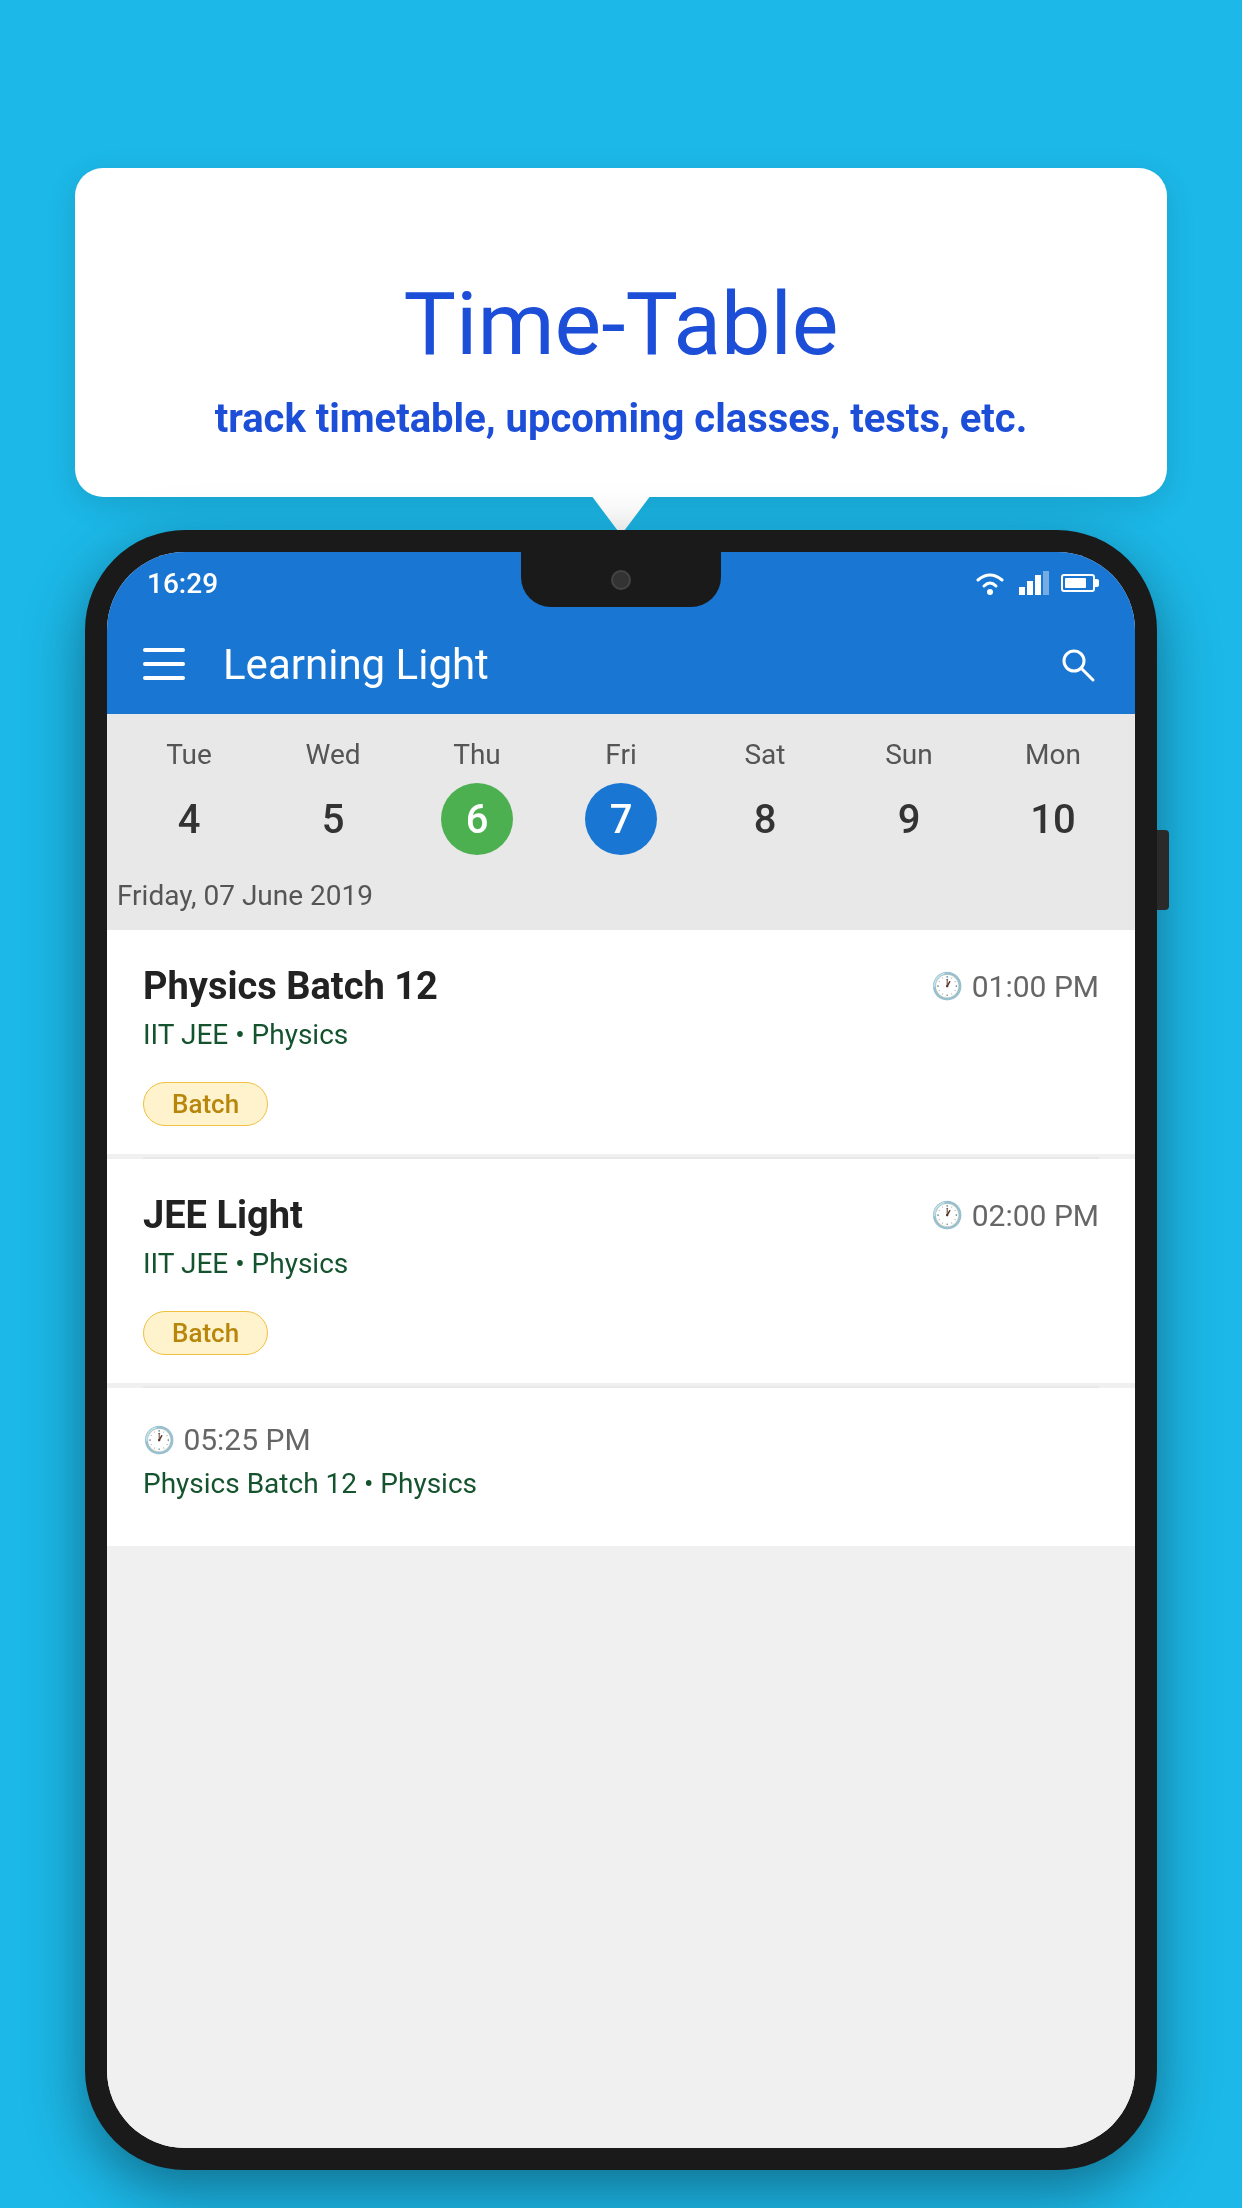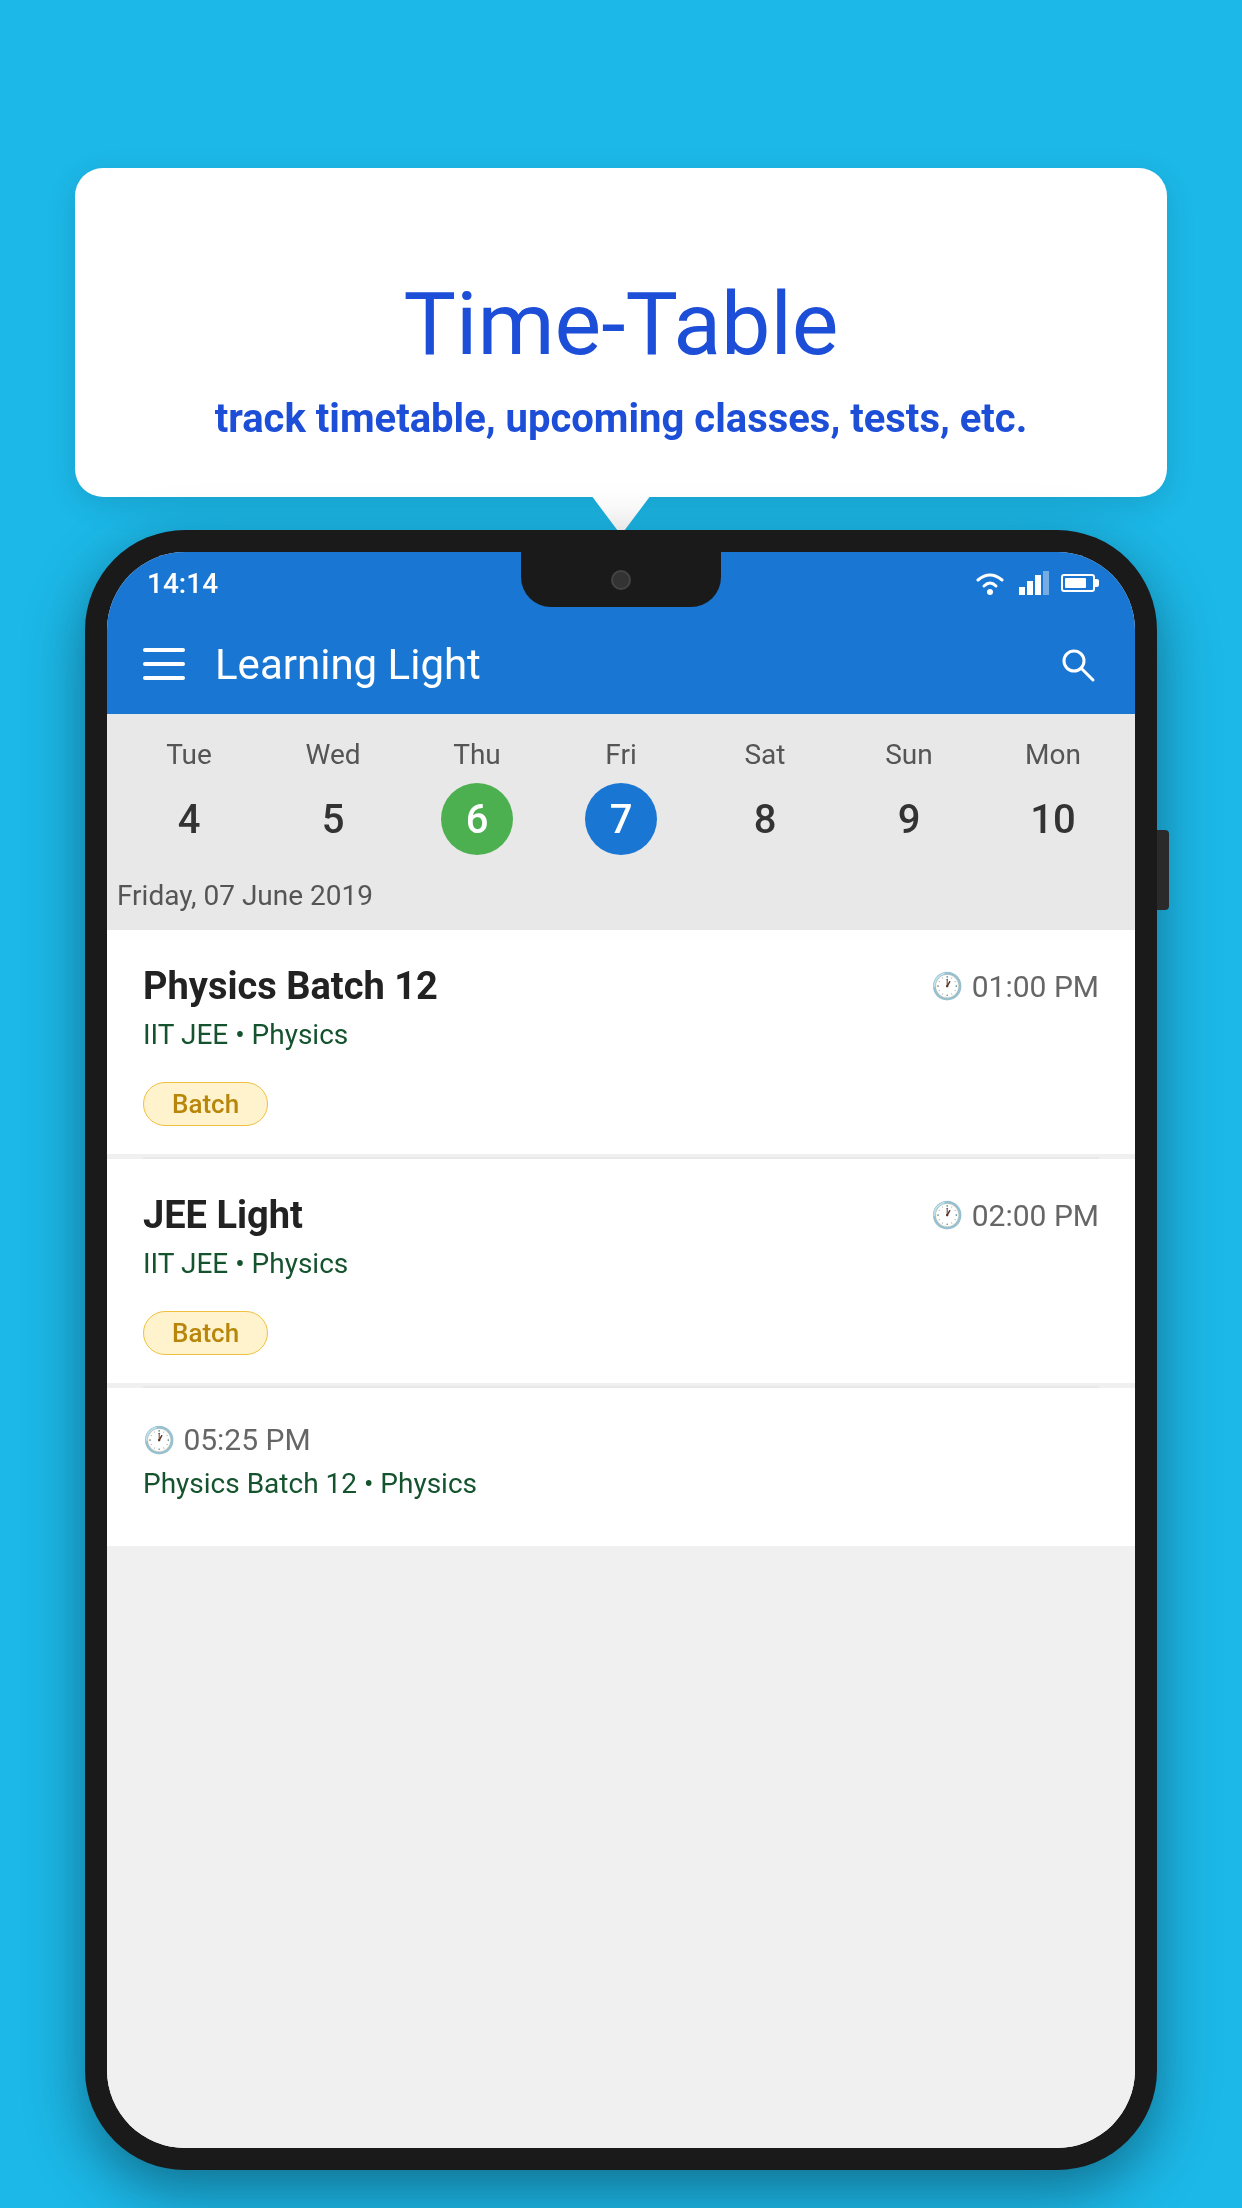--- a/index.html
+++ b/index.html
@@ -173,20 +173,21 @@
     }
 
     
     .app-bar {
       background: #1976D2;
       height: 100px;
       display: flex;
       align-items: center;
       padding: 0 36px;
       flex-shrink: 0;
+      gap: 8px;
     }
 
     .hamburger-icon {
       width: 42px;
       height: 32px;
       display: flex;
       flex-direction: column;
       justify-content: space-between;
       cursor: pointer;
     }
@@ -355,21 +356,21 @@
 
     <div class="phone-notch">
       <div class="camera-dot"></div>
     </div>
 
     <div class="side-btn-right"></div>
 
     <div class="phone-screen">
 
       <div class="status-bar">
-        <span class="status-time">14:14</span>
+        <span class="status-time">16:29</span>
         <div class="status-icons">
 
           <svg width="34" height="26" viewBox="0 0 34 26">
             <path d="M17 22 L17 22" stroke="white" stroke-width="4" stroke-linecap="round"></path>
             <path d="M11 16 Q17 10 23 16" stroke="white" stroke-width="3" fill="none" stroke-linecap="round"></path>
             <path d="M5 10 Q17 0 29 10" stroke="white" stroke-width="3" fill="none" stroke-linecap="round"></path>
             <circle cx="17" cy="22" r="3" fill="white"></circle>
           </svg>
 
           <svg width="30" height="24" viewBox="0 0 30 24">

